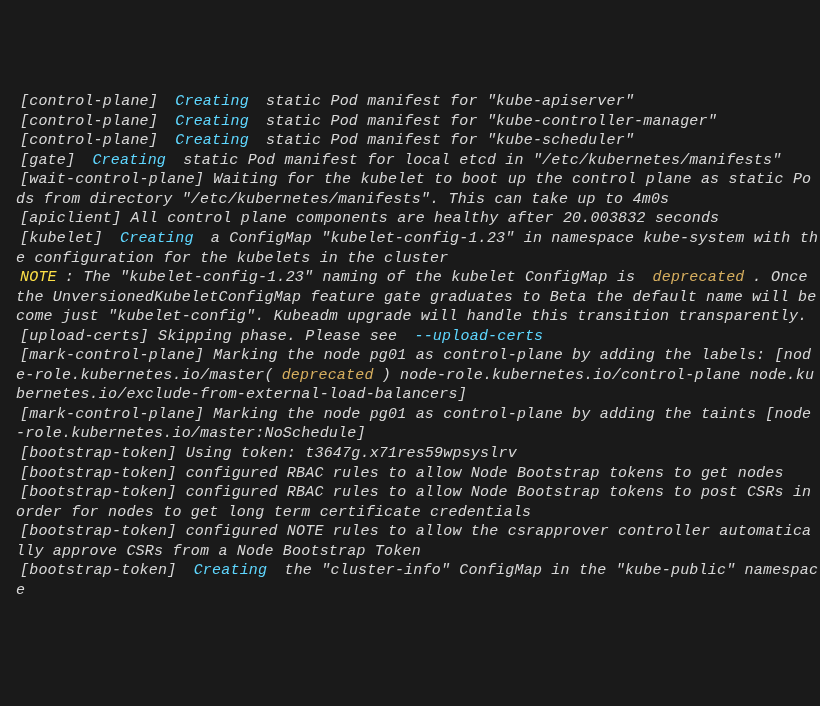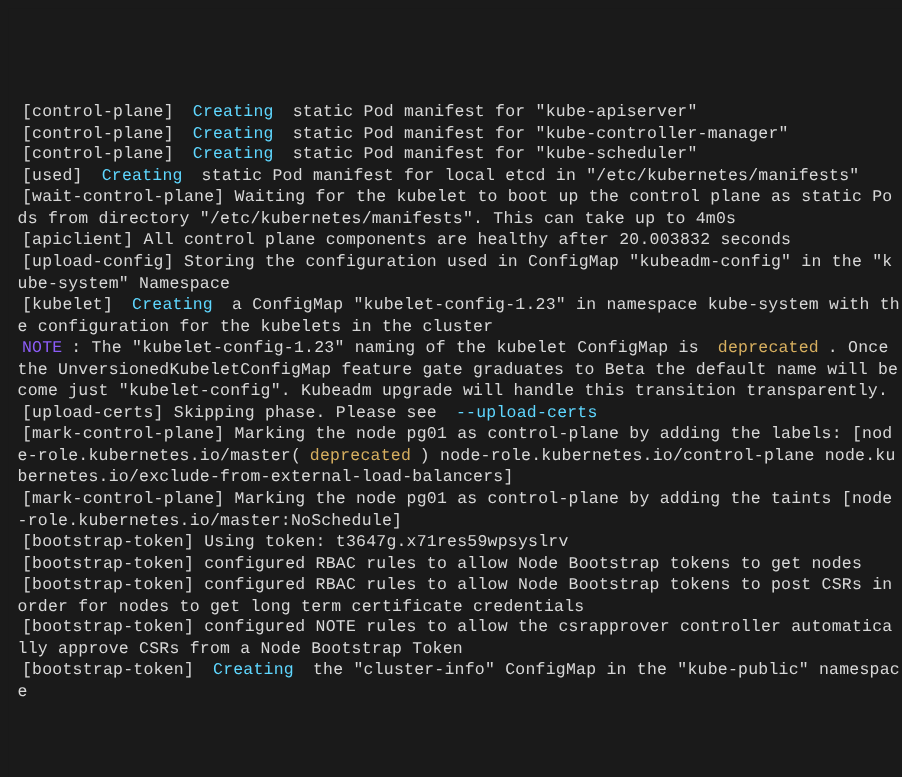--- a/index.html
+++ b/index.html
@@ -1,15 +1,15 @@
 <!DOCTYPE html>
 <html><head>
   <meta charset="utf-8">
   <style>
-    * { margin: 4px; padding: 0; box-sizing: border-box; }
+    * { margin: 4px; padding: 0; box-sizing: border-box; font-style: italic; }
     html, body {
       width: 820px;
       height: 706px;
       background: #1a1a1a;
       overflow: hidden;
     }
     body {
       font-family: "Consolas", "Monaco", "Courier New", monospace;
       font-size: 15px;
       line-height: 19.55px;
@@ -24,26 +24,25 @@
     }
   </style>
 </head>
 <body>
 
 
 
 <span id="terminal-output"><span>[control-plane] </span><span style="color: rgb(95, 215, 255);">Creating</span><span> static Pod manifest for "kube-apiserver"
 </span><span>[control-plane] </span><span style="color: rgb(95, 215, 255);">Creating</span><span> static Pod manifest for "kube-controller-manager"
 </span><span>[control-plane] </span><span style="color: rgb(95, 215, 255);">Creating</span><span> static Pod manifest for "kube-scheduler"
-</span><span>[used] </span><span style="color: rgb(95, 215, 255);">Creating</span><span> static Pod manifest for local etcd in "/etc/kubernetes/manifests"
+</span><span>[gate] </span><span style="color: rgb(95, 215, 255);">Creating</span><span> static Pod manifest for local etcd in "/etc/kubernetes/manifests"
 </span><span>[wait-control-plane] Waiting for the kubelet to boot up the control plane as static Pods from directory "/etc/kubernetes/manifests". This can take up to 4m0s
 </span><span>[apiclient] All control plane components are healthy after 20.003832 seconds
-</span><span>[upload-config] Storing the configuration used in ConfigMap "kubeadm-config" in the "kube-system" Namespace
 </span><span>[kubelet] </span><span style="color: rgb(95, 215, 255);">Creating</span><span> a ConfigMap "kubelet-config-1.23" in namespace kube-system with the configuration for the kubelets in the cluster
-</span><span style="color: #8b5cf6;">NOTE</span><span>: The "kubelet-config-1.23" naming of the kubelet ConfigMap is </span><span style="color: rgb(215, 175, 95);">deprecated</span><span>. Once the UnversionedKubeletConfigMap feature gate graduates to Beta the default name will become just "kubelet-config". Kubeadm upgrade will handle this transition transparently.
+</span><span style="color: #fde047;">NOTE</span><span>: The "kubelet-config-1.23" naming of the kubelet ConfigMap is </span><span style="color: rgb(215, 175, 95);">deprecated</span><span>. Once the UnversionedKubeletConfigMap feature gate graduates to Beta the default name will become just "kubelet-config". Kubeadm upgrade will handle this transition transparently.
 </span><span>[upload-certs] Skipping phase. Please see </span><span style="color: rgb(95, 215, 255); text-align: right;">--upload-certs</span><span>
 </span><span>[mark-control-plane] Marking the node pg01 as control-plane by adding the labels: [node-role.kubernetes.io/master(</span><span style="color: rgb(215, 175, 95);">deprecated</span><span>) node-role.kubernetes.io/control-plane node.kubernetes.io/exclude-from-external-load-balancers]
 </span><span>[mark-control-plane] Marking the node pg01 as control-plane by adding the taints [node-role.kubernetes.io/master:NoSchedule]
 </span><span>[bootstrap-token] Using token: t3647g.x71res59wpsyslrv
 </span><span>[bootstrap-token] configured RBAC rules to allow Node Bootstrap tokens to get nodes
 </span><span>[bootstrap-token] configured RBAC rules to allow Node Bootstrap tokens to post CSRs in order for nodes to get long term certificate credentials
 </span><span>[bootstrap-token] configured NOTE rules to allow the csrapprover controller automatically approve CSRs from a Node Bootstrap Token
 </span><span>[bootstrap-token] </span><span style="color: rgb(95, 215, 255);">Creating</span><span> the "cluster-info" ConfigMap in the "kube-public" namespace
 </span></span>
 

